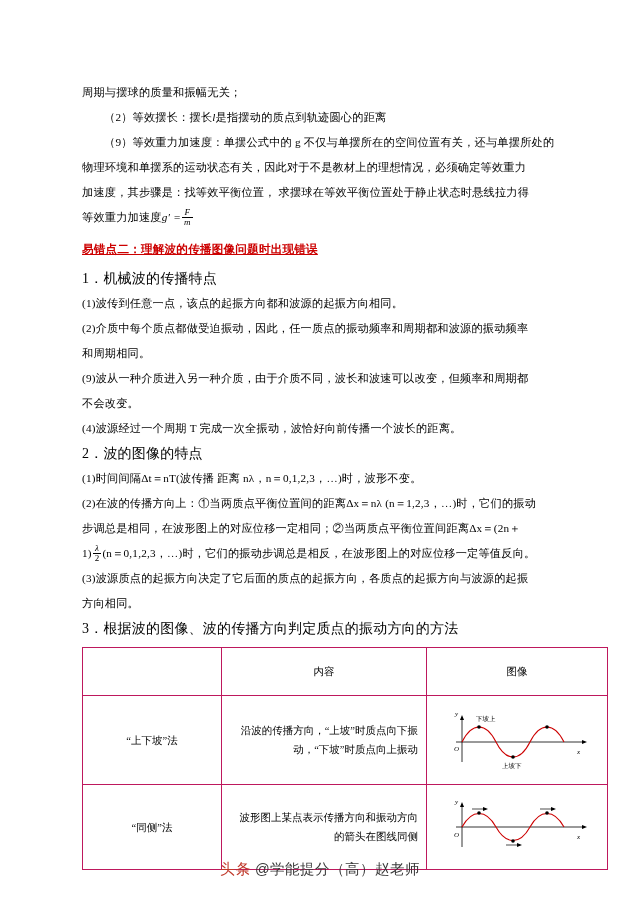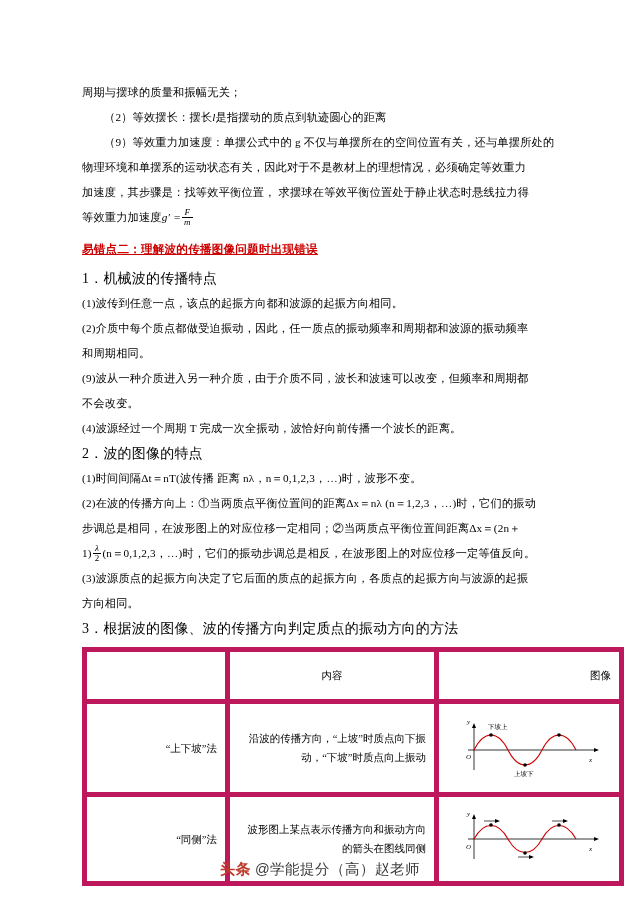--- a/index.html
+++ b/index.html
@@ -81,47 +81,47 @@
   }
   .ital { font-style: italic; font-family: "Liberation Serif", serif; }
 
   table.tbl {
     border-collapse: collapse;
     width: 476px;
     margin-top: 6px;
     table-layout: fixed;
   }
   table.tbl th, table.tbl td {
-    border: 5px solid #be185d;
+    border: 1px solid #be185d;
     font-size: 10.5px;
     padding: 14px 8px;
     vertical-align: middle;
     line-height: 19px;
   }
-  table.tbl th { font-weight: normal; text-align: right; }
-  .col1 { width: 122px; text-align: right; }
+  table.tbl th { font-weight: normal; text-align: center; }
+  .col1 { width: 122px; text-align: center; }
   .col2 { width: 188px; text-align: right; }
   .col3 { width: 164px; text-align: center; }
   .wave-cell { padding: 2px 4px; }
   svg { display: block; margin: 0 auto; }
   .watermark {
     position: absolute;
     left: 0;
     right: 0;
     bottom: 26px;
     text-align: center;
     font-size: 14.5px;
     color: #3a3a3a;
     font-family: "Liberation Sans", sans-serif;
     letter-spacing: 0.5px;
   }
   .wm-logo {
     display: inline-block;
     color: #c0392b;
-    font-weight: bold;
+    font-weight: normal;
     font-size: 15px;
     margin-right: 4px;
   }
 </style>
 </head>
 <body>
 
 <div class="page">
   <div class="content">
 

